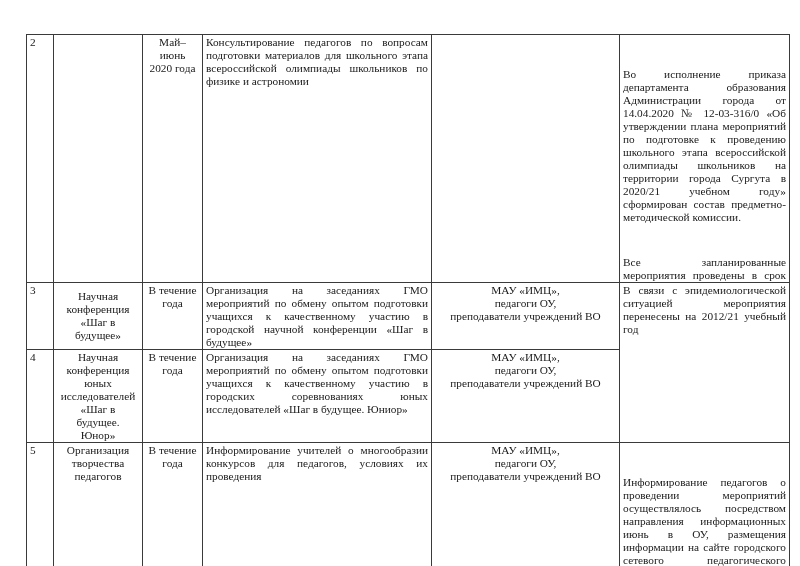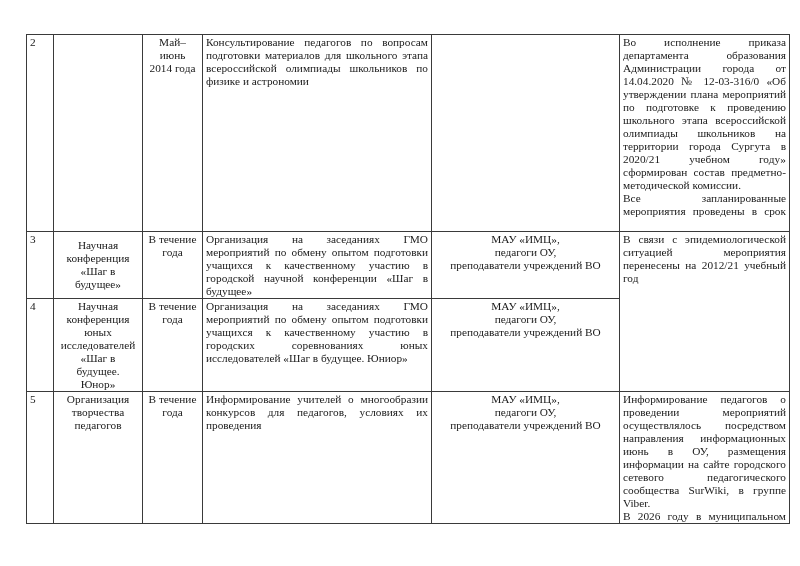--- a/index.html
+++ b/index.html
@@ -12,21 +12,21 @@
     font-size: 11.3px; line-height: 13px;
   }
   table.doc td {
     border: 1px solid #3a3a3a; vertical-align: top; padding: 1px 3px 0 3px;
     overflow: hidden;
   }
   td.num { text-align: left; padding-left: 8px; }
   td.center { text-align: center; }
   td.just { text-align: justify; text-align-last: left; }
   .cell-text { white-space: pre-line; }
-  .jl { display: block; text-align: justify; text-align-last: justify; }
+  .jl { display: block; text-align: justify; text-align-last: justify; margin-top: 32px; }
 </style>
 </head>
 <body>
 
 <div class="page">
   <table class="doc">
     <colgroup>
       <col style="width:27px">
       <col style="width:89px">
       <col style="width:60px">
@@ -34,21 +34,21 @@
       <col style="width:188px">
       <col style="width:170px">
     </colgroup>
 
     <tbody>
         <tr style="height:197px">
       <td class="num">2</td>
       <td class="center cell-text"></td>
       <td class="center cell-text">Май–
 июнь
-2014 года</td>
+2020 года</td>
       <td class="just">Консультирование педагогов по вопросам подготовки материалов для школьного этапа всероссийской олимпиады школьников по физике и астрономии</td>
       <td class="center cell-text"></td>
       <td class="just">
         <span class="jl" style="text-align-last:left">Во исполнение приказа департамента образования Администрации города от 14.04.2020 № 12-03-316/0 «Об утверждении плана мероприятий по подготовке к проведению школьного этапа всероссийской олимпиады школьников на территории города Сургута в 2020/21 учебном году» сформирован состав предметно-методической комиссии.</span>
         <span class="jl">Все запланированные мероприятия проведены в срок</span>
       </td>
     </tr>
 
     <tr style="height:66px">
       <td class="num">3</td>

